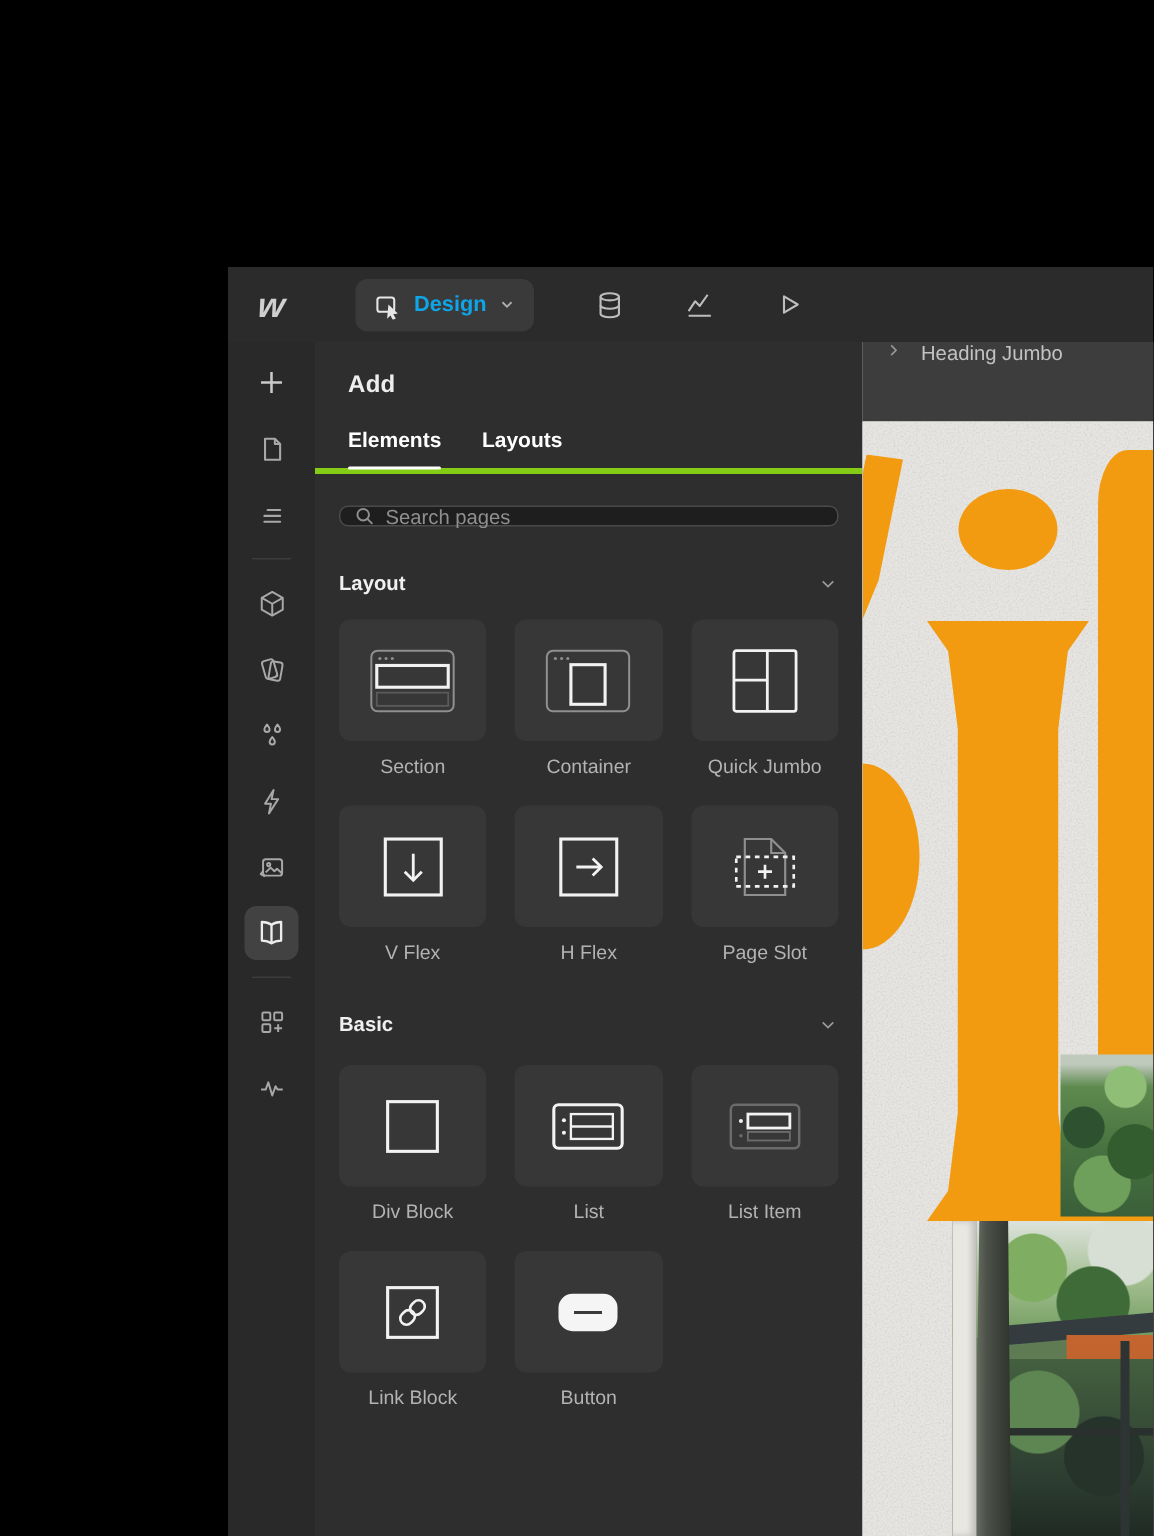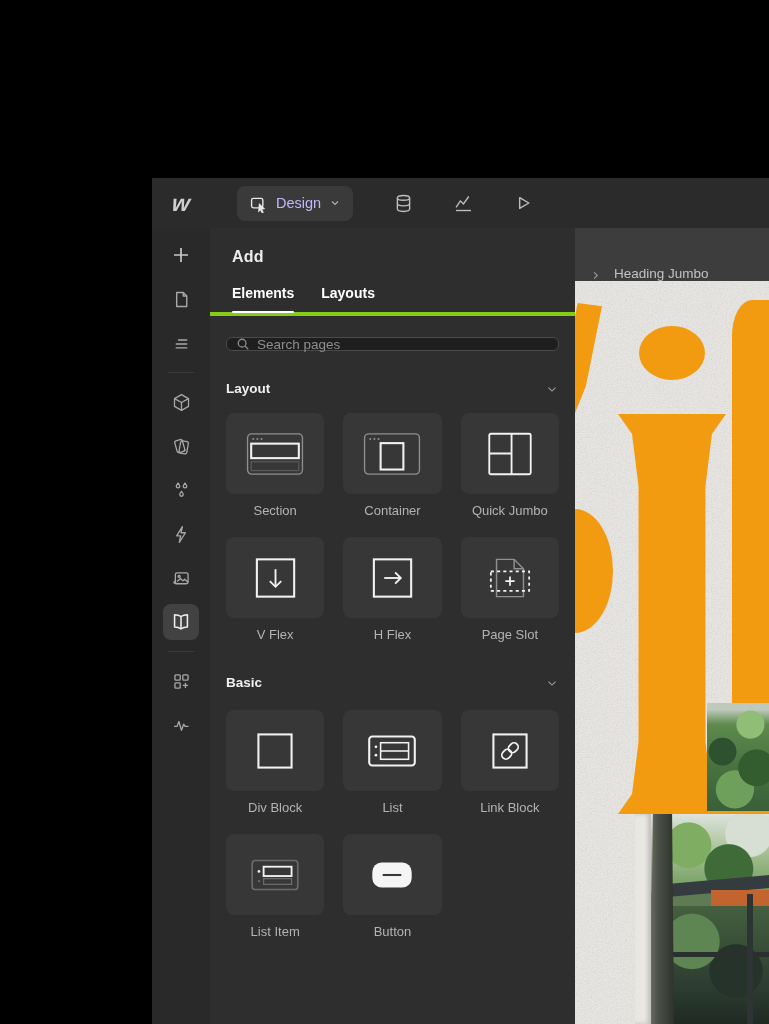--- a/index.html
+++ b/index.html
@@ -8,21 +8,21 @@
   .stage { position:relative; width:769px; height:1024px; background:#000; overflow:hidden; }
 
   
   .app { position:absolute; left:152px; top:178px; width:617px; height:846px; display:flex; flex-direction:column; }
 
   
   .toolbar { height:50px; background:#2B2B2B; display:flex; align-items:center; flex:none; }
   .logo-cell { width:58px; display:flex; justify-content:center; align-items:center; }
   .logo-w { font-style:italic; font-weight:800; font-size:23px; color:#CFCFCF; transform:skewX(-6deg); line-height:1; }
   .design-btn { margin-left:27px; height:35px; padding:0 12px; background:#3A3A3A; border-radius:8px;
-    display:flex; align-items:center; gap:8px; color:#c4b5fd; font-size:14.5px; cursor:pointer; }
+    display:flex; align-items:center; gap:8px; color:#0ea5e9; font-size:14.5px; cursor:pointer;font-weight:bold; }
   .design-btn svg { display:block; }
   .tb-icons { display:flex; margin-left:40px; gap:39px; align-items:center; }
   .tb-icon { color:#BDBDBD; display:flex; cursor:pointer; }
 
   
   .app-body { flex:1; display:flex; min-height:0; }
 
   
   .rail { width:58px; background:#292929; display:flex; flex-direction:column; align-items:center; padding-top:9px; flex:none; }
   .rail-item { width:36px; height:36px; margin-bottom:8px; border-radius:8px; display:flex; align-items:center; justify-content:center; color:#A8A8A8; cursor:pointer; }
@@ -45,21 +45,21 @@
   .section-head.basic { margin-top:33px; margin-bottom:20px; }
   .section-title { font-size:13.5px; font-weight:700; color:#F0F0F0; }
   .section-chevron { color:#9A9A9A; display:flex; cursor:pointer; }
   .grid { display:grid; grid-template-columns:repeat(3,1fr); column-gap:16px; row-gap:25px;gap:19px; }
   .cell { cursor:pointer; }
   .tile { height:81px; background:#373737; border-radius:8px; display:flex; align-items:center; justify-content:center; }
   .tile-label { text-align:center; font-size:13px; color:#B3B3B3; margin-top:9px; white-space:nowrap; }
 
   
   .canvas-col { width:194px; display:flex; flex-direction:column; flex:none; background:#E7E5E1; }
-  .crumbbar { height:53px; background:#3D3D3D; display:flex; align-items:flex-end; padding-left:15px; gap:13px; flex:none; cursor:pointer; }
+  .crumbbar { height:53px; background:#3D3D3D; display:flex; align-items:flex-start; padding-left:15px; gap:13px; flex:none; cursor:pointer; }
   .crumb-label { color:#C2C2C2; font-size:13.5px; }
   .crumb-chevron { color:#9A9A9A; display:flex; }
   .art { position:relative; flex:1; overflow:hidden; background:#E7E5E1; }
   .art svg.speckle { position:absolute; left:0; top:0; }
   .shape { position:absolute; background:#F29B10; }
   .s-top   { left:0; top:22px; width:27px; height:110px; clip-path:polygon(10% 0, 100% 3%, 40% 76%, 0 100%, 0 12%); }
   .s-bowl  { left:0; top:228px; width:38px; height:124px; border-radius:0 100% 100% 0 / 0 50% 50% 0; }
   .i-dot   { left:64px; top:45px; width:66px; height:54px; border-radius:50%; }
   .i-stem  { left:43px; top:133px; width:108px; height:400px;
     clip-path:polygon(0 0,100% 0,87% 5%,81% 18%,81% 82%,87% 95%,100% 100%,0 100%,13% 95%,19% 82%,19% 18%,13% 5%); }
@@ -331,41 +331,41 @@
                   <rect x="17" y="14" width="27" height="16" stroke="#F2F2F2" stroke-width="1.5"></rect>
                   <path d="M17 22h27" stroke="#F2F2F2" stroke-width="1.5"></path>
                   <circle cx="12.5" cy="18" r="1.3" fill="#F2F2F2"></circle>
                   <circle cx="12.5" cy="26" r="1.3" fill="#F2F2F2"></circle>
                 </svg>
               </div>
               <div class="tile-label">List</div>
             </div>
             <div class="cell">
               <div class="tile">
+                <svg width="58" height="46" viewBox="0 0 56 44" fill="none">
+                  <rect x="6" y="8" width="44" height="28" rx="3" stroke="#6B6B6B" stroke-width="1.6"></rect>
+                  <rect x="17" y="14" width="27" height="9" stroke="#F2F2F2" stroke-width="1.8"></rect>
+                  <circle cx="12.5" cy="18.5" r="1.3" fill="#F2F2F2"></circle>
+                  <rect x="17" y="25.5" width="27" height="5.5" stroke="#6B6B6B" stroke-width="1.2"></rect>
+                  <circle cx="12.5" cy="28" r="1.1" fill="#6B6B6B"></circle>
+                </svg>
+              </div>
+              <div class="tile-label">List Item</div>
+            </div>
+            <div class="cell">
+              <div class="tile">
                 <svg width="58" height="46" viewBox="0 0 56 44" fill="none" stroke="#F2F2F2">
                   <rect x="12" y="6" width="32" height="32" stroke-width="2"></rect>
                   <g transform="rotate(-45 28 22)">
                     <rect x="18.5" y="18" width="10" height="8" rx="4" stroke-width="1.7"></rect>
                     <rect x="27.5" y="18" width="10" height="8" rx="4" stroke-width="1.7"></rect>
                   </g>
                 </svg>
               </div>
               <div class="tile-label">Link Block</div>
-            </div>
-            <div class="cell">
-              <div class="tile">
-                <svg width="58" height="46" viewBox="0 0 56 44" fill="none">
-                  <rect x="6" y="8" width="44" height="28" rx="3" stroke="#6B6B6B" stroke-width="1.6"></rect>
-                  <rect x="17" y="14" width="27" height="9" stroke="#F2F2F2" stroke-width="1.8"></rect>
-                  <circle cx="12.5" cy="18.5" r="1.3" fill="#F2F2F2"></circle>
-                  <rect x="17" y="25.5" width="27" height="5.5" stroke="#6B6B6B" stroke-width="1.2"></rect>
-                  <circle cx="12.5" cy="28" r="1.1" fill="#6B6B6B"></circle>
-                </svg>
-              </div>
-              <div class="tile-label">List Item</div>
             </div>
             <div class="cell">
               <div class="tile">
                 <svg width="58" height="46" viewBox="0 0 56 44" fill="none">
                   <rect x="9" y="10" width="38" height="24" rx="9" fill="#F5F5F5"></rect>
                   <path d="M19 22h18" stroke="#3A3A3A" stroke-width="2"></path>
                 </svg>
               </div>
               <div class="tile-label">Button</div>
             </div>

